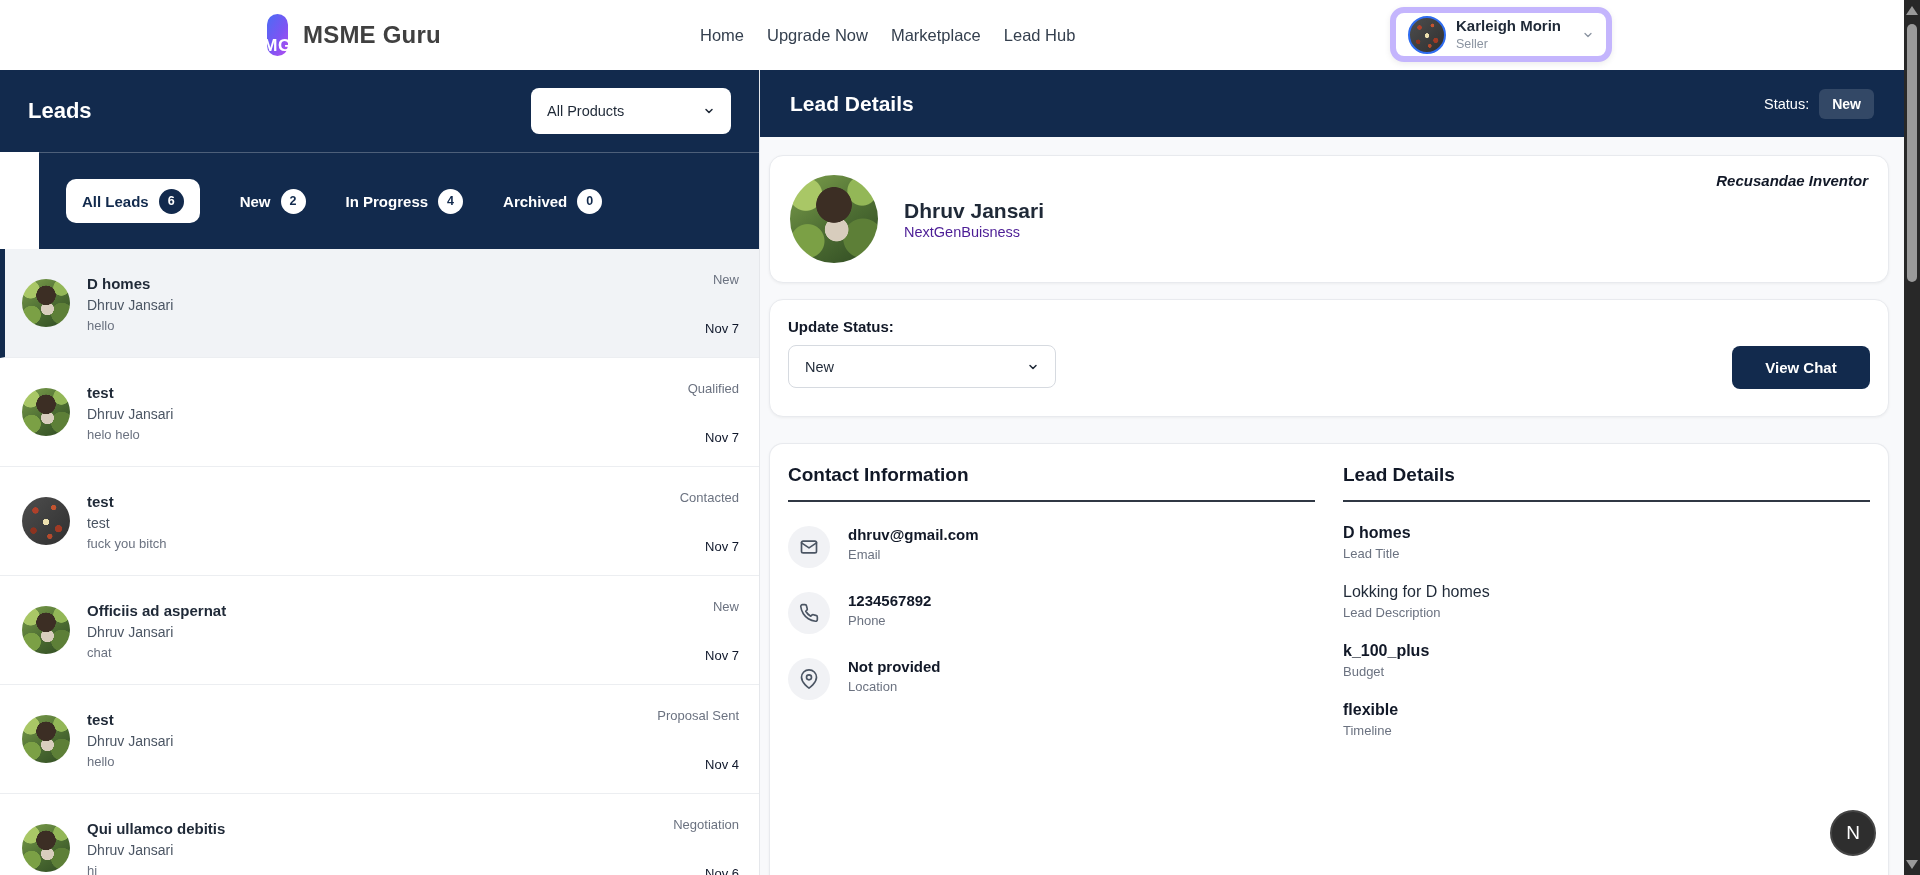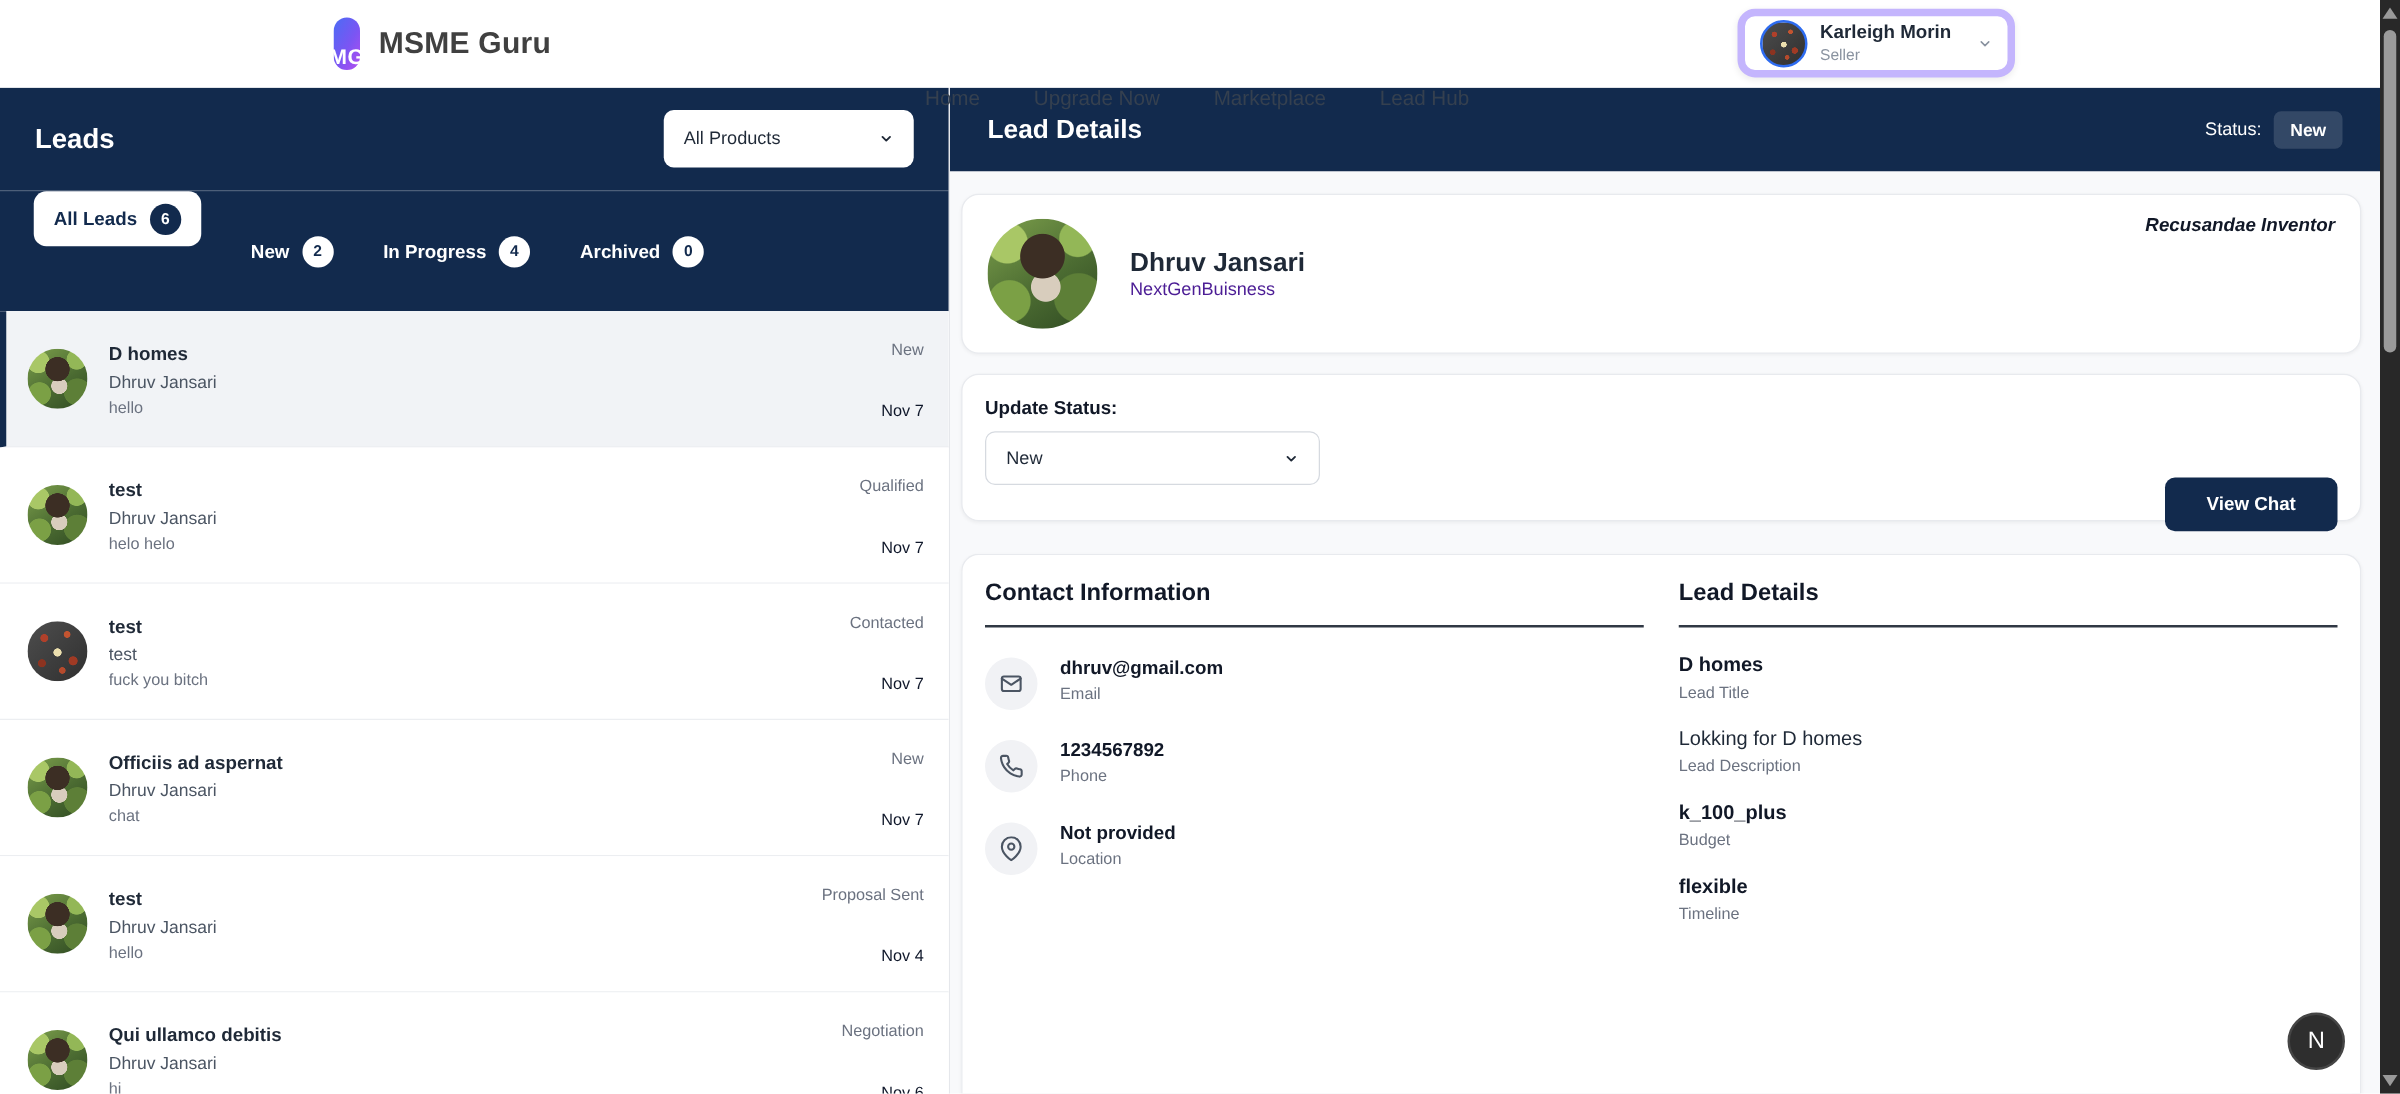--- a/index.html
+++ b/index.html
@@ -4,21 +4,21 @@
 <style>
   * { margin:0; padding:0; box-sizing:border-box; }
   html,body { width:1920px; height:875px; overflow:hidden; }
   body { font-family:"Liberation Sans", sans-serif; background:#ffffff; position:relative; color:#1f2937; }
 
   
   .topbar { position:absolute; left:0; top:0; width:1904px; height:70px; background:#ffffff; display:flex; align-items:center; z-index:5; }
   .brand-wrap { position:absolute; left:267px; top:0; height:70px; display:flex; align-items:center; gap:15px; }
   .logo-badge { width:21px; height:42px; border-radius:13px; background:linear-gradient(120deg,#4b6cf5 0%,#7b55f3 55%,#b44df0 100%); display:flex; align-items:flex-end; justify-content:center; color:#fff; font-weight:bold; font-size:17px; letter-spacing:0.5px; }
   .brand-name { font-size:24px; font-weight:bold; color:#404040; letter-spacing:0.2px; }
-  .topnav { position:absolute; left:740px; top:0; height:70px; display:flex; align-items:center; gap:43px;margin-top:44px; }
+  .topnav { position:absolute; left:700px; top:0; height:70px; display:flex; align-items:center; gap:23px; }
   .topnav a { color:#35404f; font-size:16.5px; text-decoration:none; cursor:pointer; }
   .user-pill { position:absolute; left:1390px; top:7px; width:222px; height:55px; background:#fff; border:6px solid #c4b5fd; border-radius:14px; box-shadow:0 2px 6px rgba(0,0,0,0.08); display:flex; align-items:center; padding:0 12px; gap:10px; cursor:pointer; }
   .user-avatar { width:38px; height:38px; border-radius:50%; border:2.5px solid #2e6cf0; flex:0 0 auto; }
   .user-meta { display:flex; flex-direction:column; line-height:1.2; flex:1; }
   .user-name { font-size:15px; font-weight:bold; color:#1f2937; }
   .user-role { font-size:12.5px; color:#8a93a0; margin-top:2px; }
   .chev { width:12px; height:12px; flex:0 0 auto; color:#8a93a0; }
 
   
   .avatar-anime {
@@ -41,21 +41,21 @@
       radial-gradient(circle at 58% 82%, #b54a2c 0 5%, rgba(0,0,0,0) 6%),
       linear-gradient(135deg,#4d4d4d 0%,#303030 100%);
   }
 
   
   .leads-panel { position:absolute; left:0; top:70px; width:760px; height:805px; background:#ffffff; border-right:1px solid #e5e7eb; overflow:hidden; }
   .leads-head { background:#122a4d; height:82px; display:flex; align-items:center; justify-content:space-between; padding:0 28px 0 28px; }
   .leads-title { color:#ffffff; font-size:22px; font-weight:bold; }
   .select-box { background:#ffffff; border-radius:8px; height:46px; display:flex; align-items:center; justify-content:space-between; padding:0 16px; cursor:pointer; color:#1f2937; font-size:14.5px; }
   .product-select { width:200px; }
-  .tabs-row { background:#122a4d; height:97px; border-top:1px solid rgba(255,255,255,0.25); display:flex; padding-left:27px; gap:40px; }
+  .tabs-row { background:#122a4d; height:97px; border-top:1px solid rgba(255,255,255,0.25); display:flex; align-items:center; padding-left:27px; gap:40px;margin-left:39px; }
   .tab { display:flex; align-items:center; gap:10px; color:#ffffff; font-size:15px; font-weight:bold; cursor:pointer; }
   .tab .count { width:25px; height:25px; border-radius:50%; background:#ffffff; color:#122a4d; display:flex; align-items:center; justify-content:center; font-size:12.5px; font-weight:bold; }
   .tab.active { background:#ffffff; color:#122a4d; border-radius:10px; height:44px; padding:0 16px; }
   .tab.active .count { background:#122a4d; color:#ffffff; }
   .lead-list { background:#ffffff; }
   .lead-item { height:109px; border-bottom:1px solid #eceef1; display:flex; align-items:center; padding:0 20px 0 22px; gap:17px; cursor:pointer; background:#ffffff; position:relative; }
   .lead-item.selected { background:#f1f3f6; border-left:5px solid #122a4d; padding-left:17px; }
   .lead-avatar { width:48px; height:48px; border-radius:50%; flex:0 0 auto; }
   .lead-main { flex:1; display:flex; flex-direction:column; gap:5px; padding-top:2px; }
   .lead-title { font-size:15px; font-weight:bold; color:#1f2937; }
@@ -75,21 +75,21 @@
   .detail-body { padding:18px 15px 0 9px; height:738px; display:flex; flex-direction:column; }
   .card { background:#ffffff; border:1px solid #e8eaee; border-radius:14px; box-shadow:0 1px 3px rgba(0,0,0,0.05); }
   .profile-card { height:128px; position:relative; display:flex; align-items:center; padding:0 20px; gap:26px; }
   .profile-avatar { width:88px; height:88px; border-radius:50%; flex:0 0 auto; }
   .profile-name { font-size:21px; font-weight:bold; color:#1f2937; }
   .profile-company { font-size:14.5px; color:#4c1d95; margin-top:1px; }
   .profile-tag { position:absolute; top:16px; right:20px; font-size:15px; font-weight:bold; font-style:italic; color:#111827; }
   .status-card { height:118px; margin-top:16px; position:relative; padding:18px; }
   .update-label { font-size:15px; font-weight:bold; color:#111827; }
   .status-select { width:268px; height:43px; border:1px solid #d6dae0; margin-top:10px; }
-  .view-chat-btn { position:absolute; right:18px; top:46px; width:138px; height:43px; background:#122a4d; color:#ffffff; font-size:15px; font-weight:bold; border:none; border-radius:8px; cursor:pointer; font-family:"Liberation Sans",sans-serif;margin-top:36px; }
+  .view-chat-btn { position:absolute; right:18px; top:46px; width:138px; height:43px; background:#122a4d; color:#ffffff; font-size:15px; font-weight:bold; border:none; border-radius:8px; cursor:pointer; font-family:"Liberation Sans",sans-serif; }
   .details-card { margin-top:26px; flex:1; border-bottom:none; border-radius:14px 14px 0 0; padding:20px 18px; display:flex; gap:28px; }
   .col { flex:1; }
   .col-heading { font-size:19px; font-weight:bold; color:#111827; padding-bottom:14px; border-bottom:2px solid #303844; }
   .contact-row { display:flex; align-items:flex-start; gap:18px; margin-top:24px; }
   .icon-circle { width:42px; height:42px; border-radius:50%; background:#f1f2f5; display:flex; align-items:center; justify-content:center; color:#4b5563; flex:0 0 auto; }
   .row-text .val { font-size:15px; font-weight:bold; color:#111827; }
   .row-text .lbl { font-size:13px; color:#6b7280; margin-top:4px; }
   .detail-row { margin-top:22px; }
   .detail-row .val { font-size:16px; font-weight:bold; color:#111827; }
   .detail-row.regular .val { font-weight:normal; color:#1f2937; }

